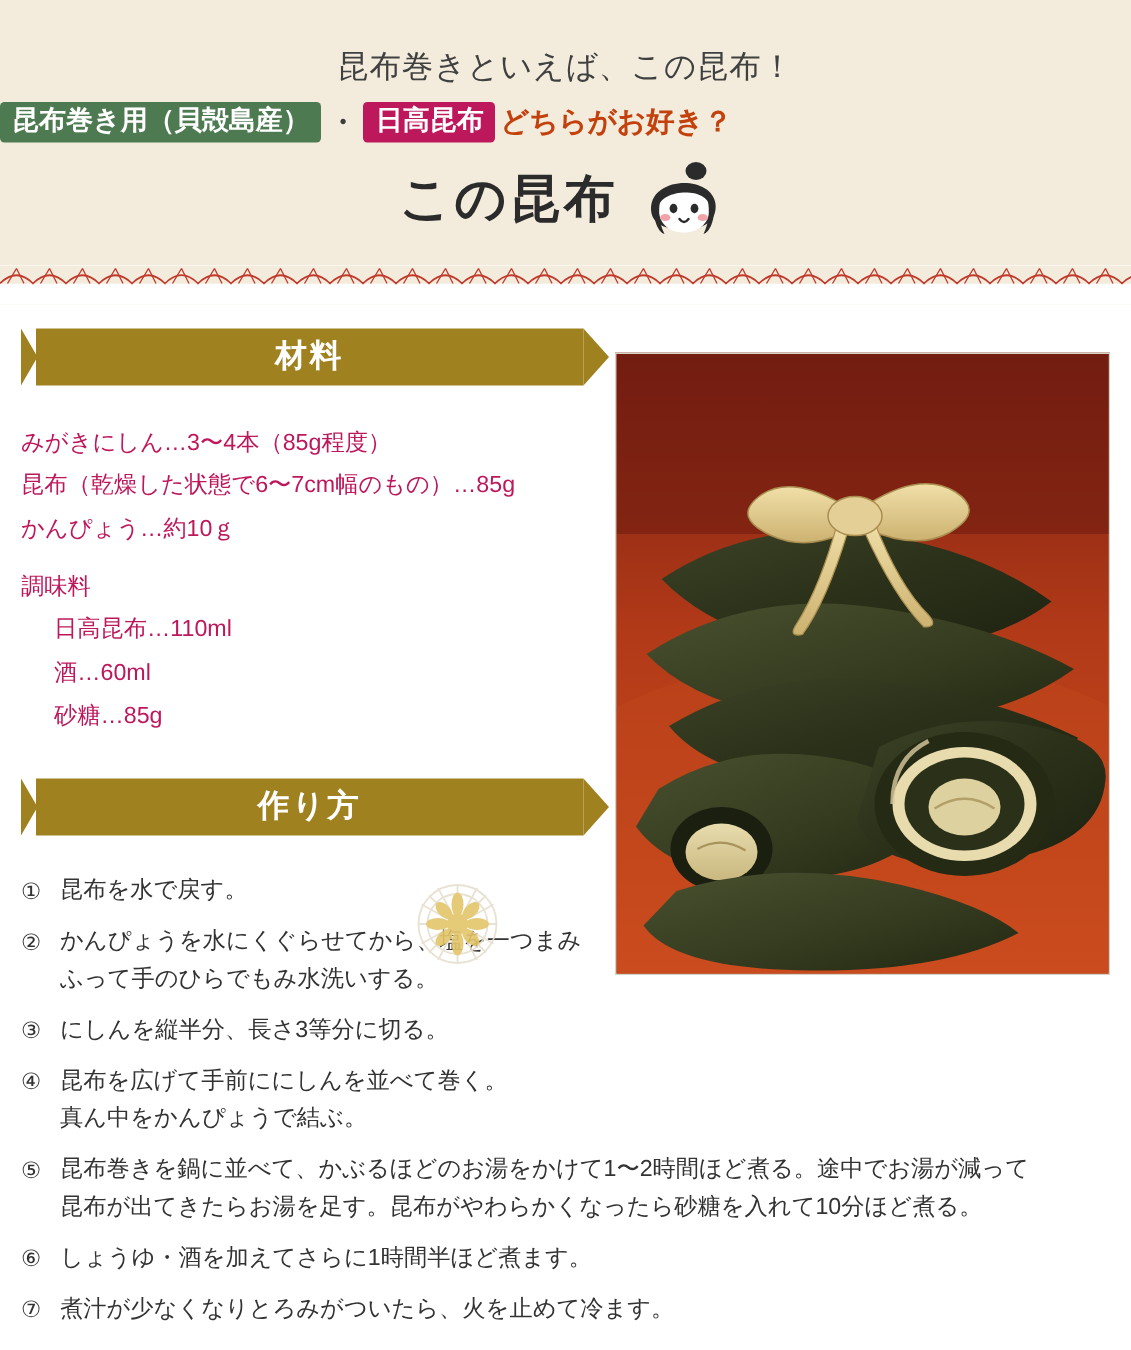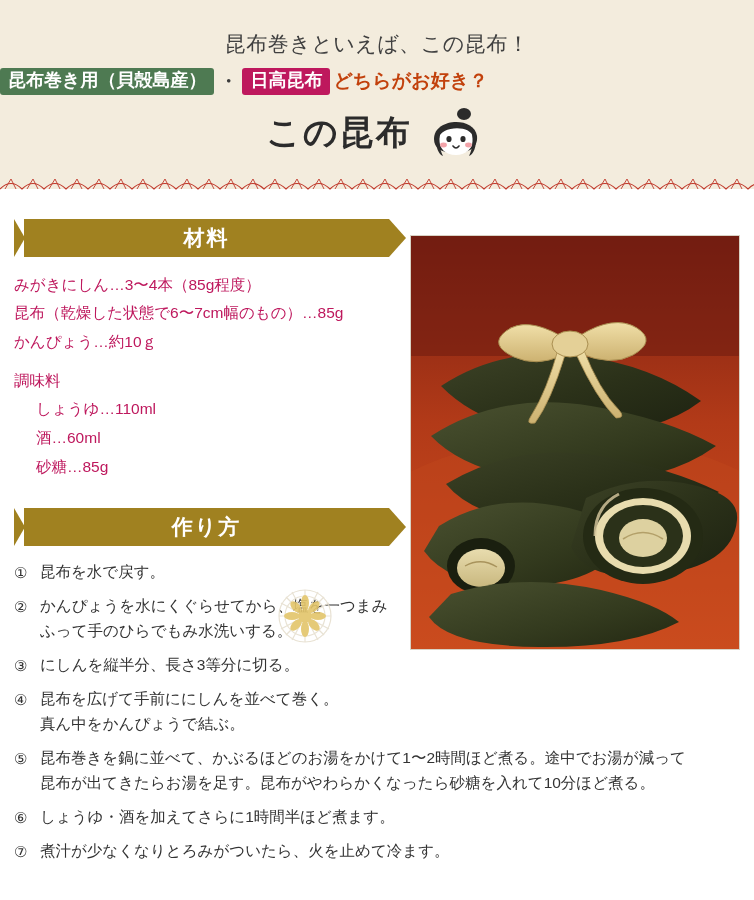--- a/index.html
+++ b/index.html
@@ -89,21 +89,21 @@
 
   
   .content {
     padding: 0 14px;
     position: relative;
   }
   .section-banner {
     position: relative;
     height: 38px;
     margin-top: 16px;
-    margin-bottom: 14px;
+    margin-bottom: 25px;
     width: 375px;
   }
   .banner-bg {
     position: absolute;
     left: 10px; top: 0;
     width: 365px; height: 38px;
     background: #a08120;
   }
   .banner-bg::after {
     content: "";
@@ -326,21 +326,21 @@
     <div class="banner-bg"></div>
     <div class="banner-text">材料</div>
   </div>
 
   <div class="ingredients">
     <div class="ing-line">みがきにしん…3〜4本（85g程度）</div>
     <div class="ing-line">昆布（乾燥した状態で6〜7cm幅のもの）…85g</div>
     <div class="ing-line">かんぴょう…約10ｇ</div>
     <div class="ing-gap"></div>
     <div class="ing-line">調味料</div>
-    <div class="ing-line ing-indent">しょうゆ…110ml</div>
+    <div class="ing-line ing-indent">日高昆布…110ml</div>
     <div class="ing-line ing-indent">酒…60ml</div>
     <div class="ing-line ing-indent">砂糖…85g</div>
   </div>
 
   <div class="deco-flower">
     <svg width="74" height="74" viewBox="0 0 74 74">
       <g stroke="#e6dfcf" stroke-width="1.2" fill="none">
         <circle cx="37" cy="37" r="26"></circle>
         <circle cx="37" cy="37" r="20"></circle>
         <g>

